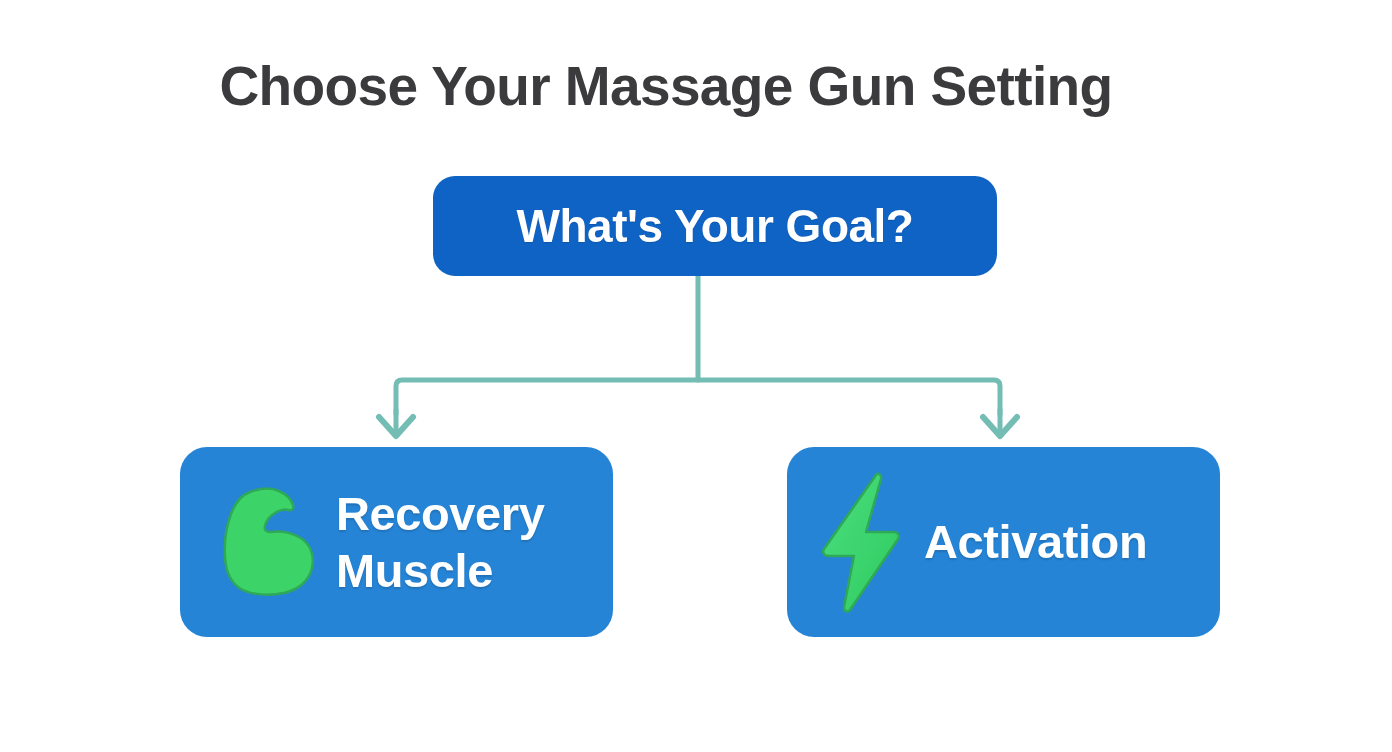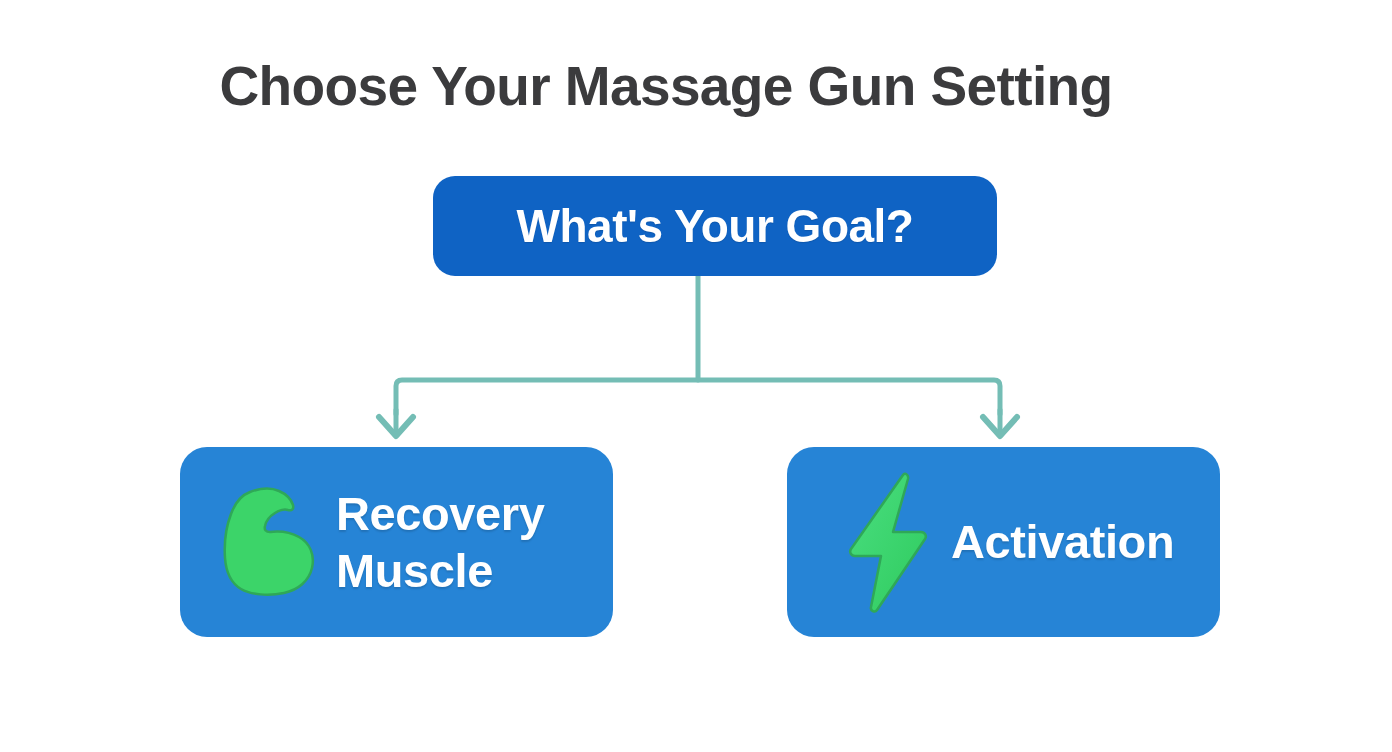--- a/index.html
+++ b/index.html
@@ -71,21 +71,21 @@
   .option-card {
     position: absolute;
     top: 447px;
     height: 190px;
     background: #2684d6;
     border-radius: 27px;
     display: flex;
     align-items: center;
   }
   .option-card.left  { left: 180px; width: 433px; padding-left: 34px; }
-  .option-card.right { left: 787px; width: 433px; padding-left: 54px; }
+  .option-card.right { left: 787px; width: 433px; padding-left: 27px; }
 
   .option-icon {
     flex: 0 0 auto;
     display: block;
   }
   .option-icon.bicep { width: 104px; height: 112px; margin-right: 18px; }
   .option-icon.bolt  { width: 92px;  height: 142px; margin-right: 18px; }
 
   .option-label {
     font-size: 47px;

